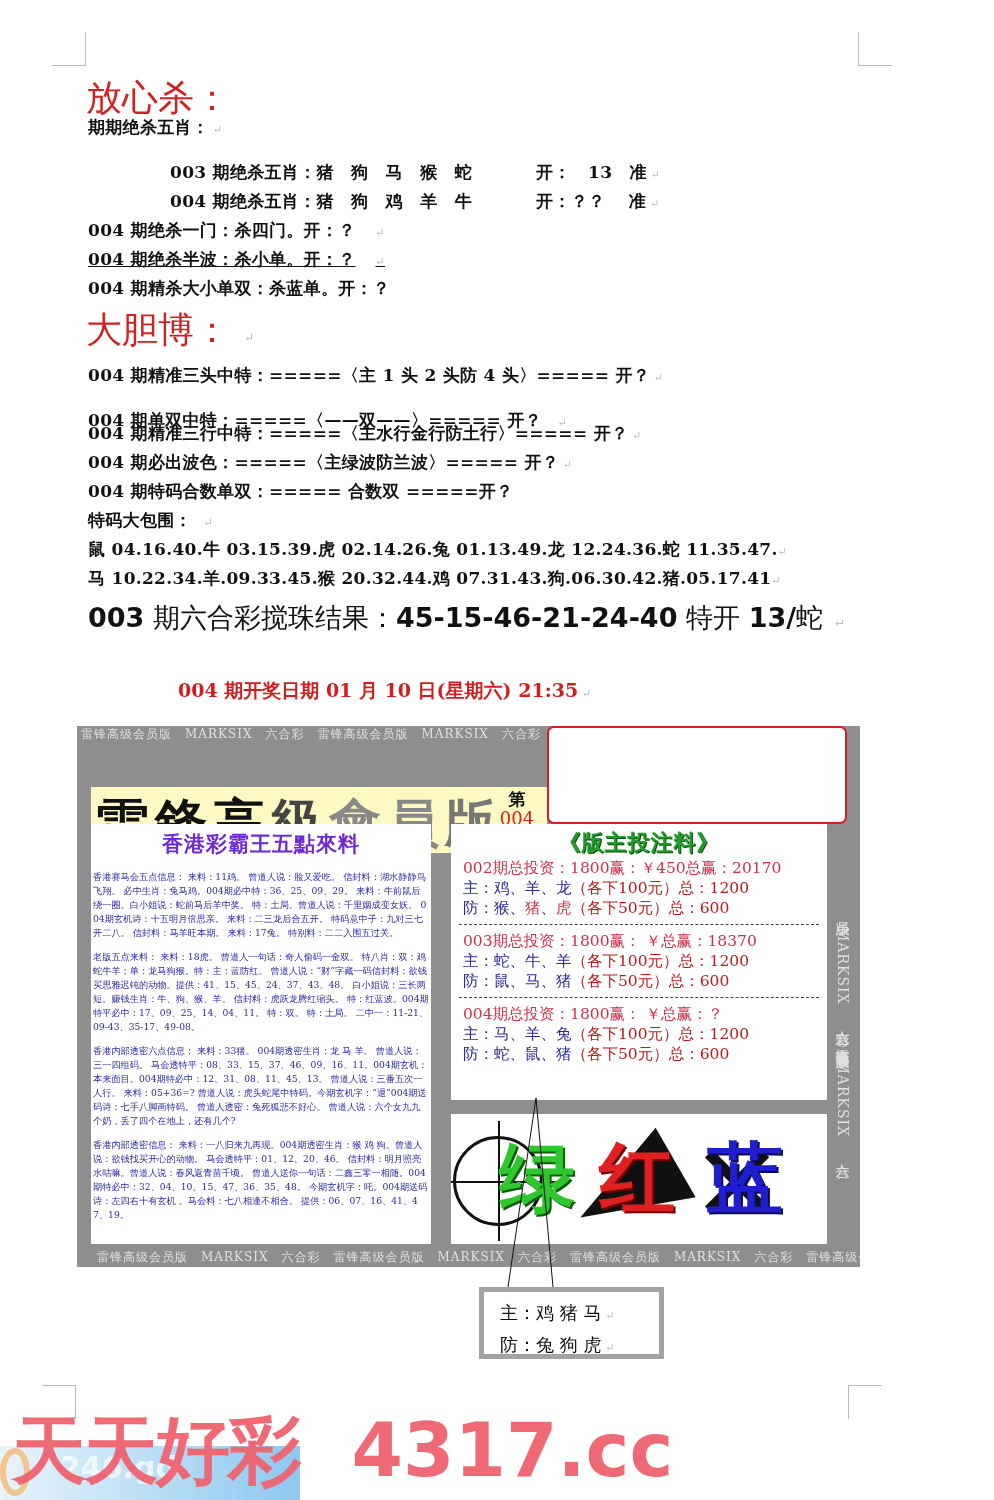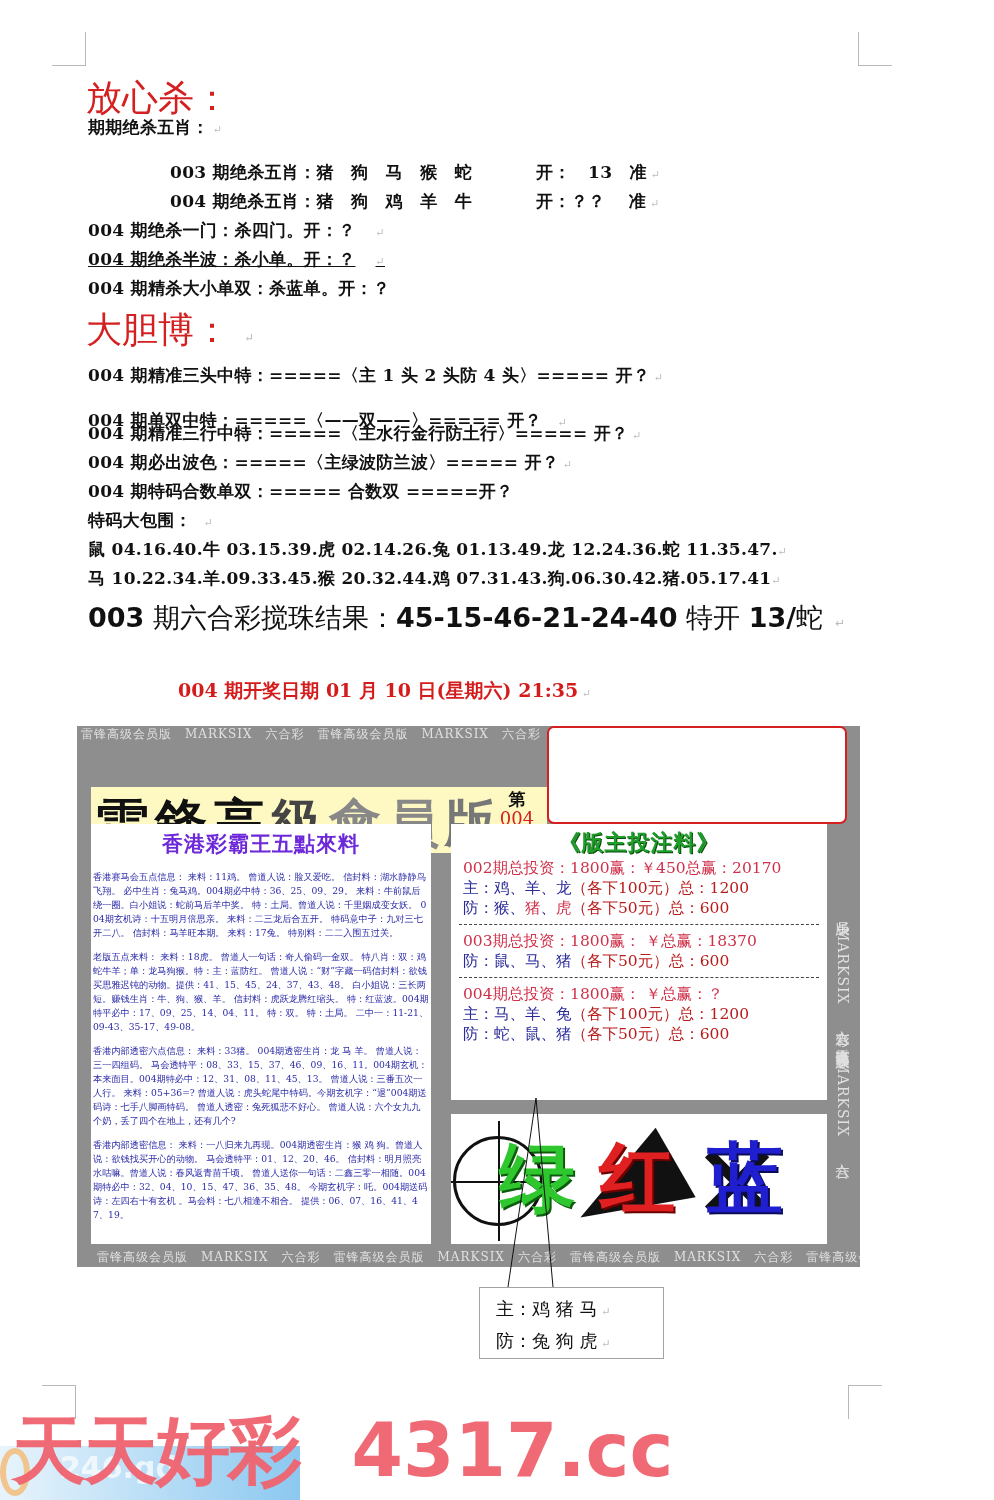--- a/index.html
+++ b/index.html
@@ -56,21 +56,21 @@
   .cw-green { left: 48px; color: #2ec82e; text-shadow: 2px 2px 0 #0d5c0d; }
   .cw-red { left: 148px; color: #e02020; text-shadow: 2px 2px 0 #6b0000; }
   .cw-blue { left: 256px; color: #1f1fd0; text-shadow: 2px 2px 0 #0a0a55; }
   .crosshair { position: absolute; left: 2px; top: 22px; width: 90px; height: 90px; border: 3px solid #111; border-radius: 50%; }
   .crosshair::before { content: ""; position: absolute; left: -16px; top: 42px; width: 120px; height: 2px; background: #111; }
   .crosshair::after { content: ""; position: absolute; left: 42px; top: -18px; width: 2px; height: 120px; background: #111; }
   .xmark { position: absolute; left: 240px; top: 20px; font-size: 110px; color: #111; line-height: 100px; }
   .arrow { position: absolute; left: 122px; top: 36px; width: 0; height: 0; border-top: 40px solid transparent; border-bottom: 40px solid transparent; border-right: 110px solid #111; transform: rotate(-30deg); }
 
   .callout-lines { position: absolute; left: 0; top: 0; width: 994px; height: 1500px; pointer-events: none; }
-  .callout { position: absolute; left: 479px; top: 1287px; width: 185px; height: 72px; background: #fff; border: 1px solid #a3a3a3; padding: 6px 0 0 16px; font-size: 18px; line-height: 29px; }
+  .callout { position: absolute; left: 479px; top: 1287px; width: 185px; height: 72px; background: #fff; border: 5px solid #a3a3a3; padding: 6px 0 0 16px; font-size: 18px; line-height: 29px; }
 
   .footer { position: absolute; left: 0; top: 1400px; width: 994px; height: 100px; }
   .footer-ghost { position: absolute; left: 0; top: 46px; width: 300px; height: 54px; background: linear-gradient(90deg, #e8f4fc, #8cc8f0); }
   .footer-ghost-text { position: absolute; left: 60px; top: 50px; color: #ffffff; font-size: 30px; font-weight: bold; font-family: "DejaVu Sans", sans-serif; opacity: 0.7; }
   .footer-ghost-circle { position: absolute; left: 0; top: 48px; width: 30px; height: 48px; border: 6px solid #f6b56a; border-radius: 50%; opacity: 0.75; }
   .footer-text { position: absolute; left: 12px; top: 2px; color: #f0636f; font-size: 74px; font-weight: bold; font-family: "DejaVu Sans", sans-serif; white-space: pre; opacity: 0.95; }
   .footer-text .cn { font-family: Liberation Sans, sans-serif; letter-spacing: -2px; }
 </style>
 </head>
 <body>
@@ -129,20 +129,21 @@
 
     <div class="bet">
       <div class="hdr">002期总投资：1800赢：￥450总赢：20170</div>
       <div class="row"><span>主：</span><span class="z">鸡</span>、<span class="z">羊</span>、<span class="z">龙</span><span class="tail">（各下100元）总：1200</span></div>
       <div class="row"><span>防：</span><span class="z">猴</span>、<span class="r">猪</span>、<span class="r">虎</span><span class="tail">（各下50元）总：600</span></div>
     </div>
     <div class="dash"></div>
 
     <div class="bet">
       <div class="hdr">003期总投资：1800赢： ￥总赢：18370</div>
+      <div class="row"><span>主：</span><span class="z">蛇</span>、<span class="z">牛</span>、<span class="z">羊</span><span class="tail">（各下100元）总：1200</span></div>
       <div class="row"><span>防：</span><span class="z">鼠</span>、<span class="z">马</span>、<span class="z">猪</span><span class="tail">（各下50元）总：600</span></div>
     </div>
     <div class="dash"></div>
 
     <div class="bet">
       <div class="hdr">004期总投资：1800赢： ￥总赢：？</div>
       <div class="row"><span>主：</span><span class="z">马</span>、<span class="z">羊</span>、<span class="z">兔</span><span class="tail">（各下100元）总：1200</span></div>
       <div class="row"><span>防：</span><span class="z">蛇</span>、<span class="z">鼠</span>、<span class="z">猪</span><span class="tail">（各下50元）总：600</span></div>
     </div>
   </div>

